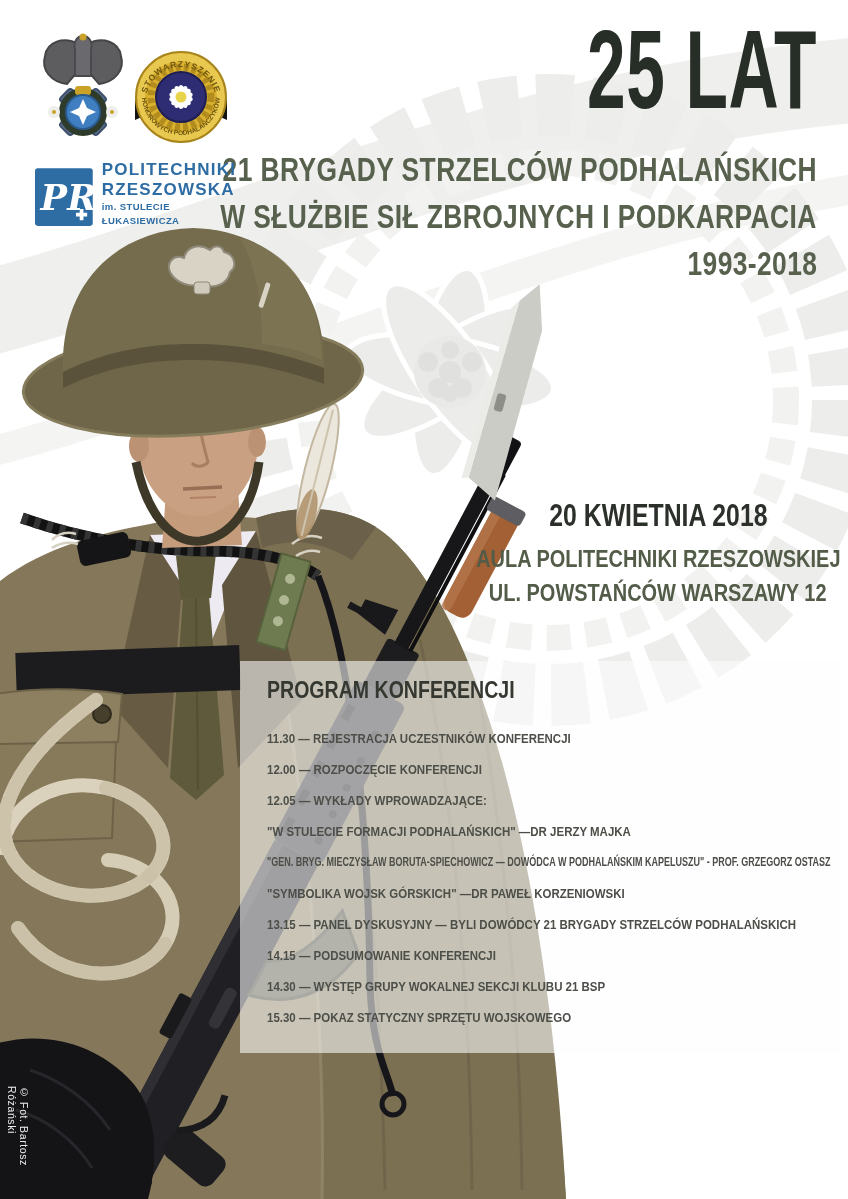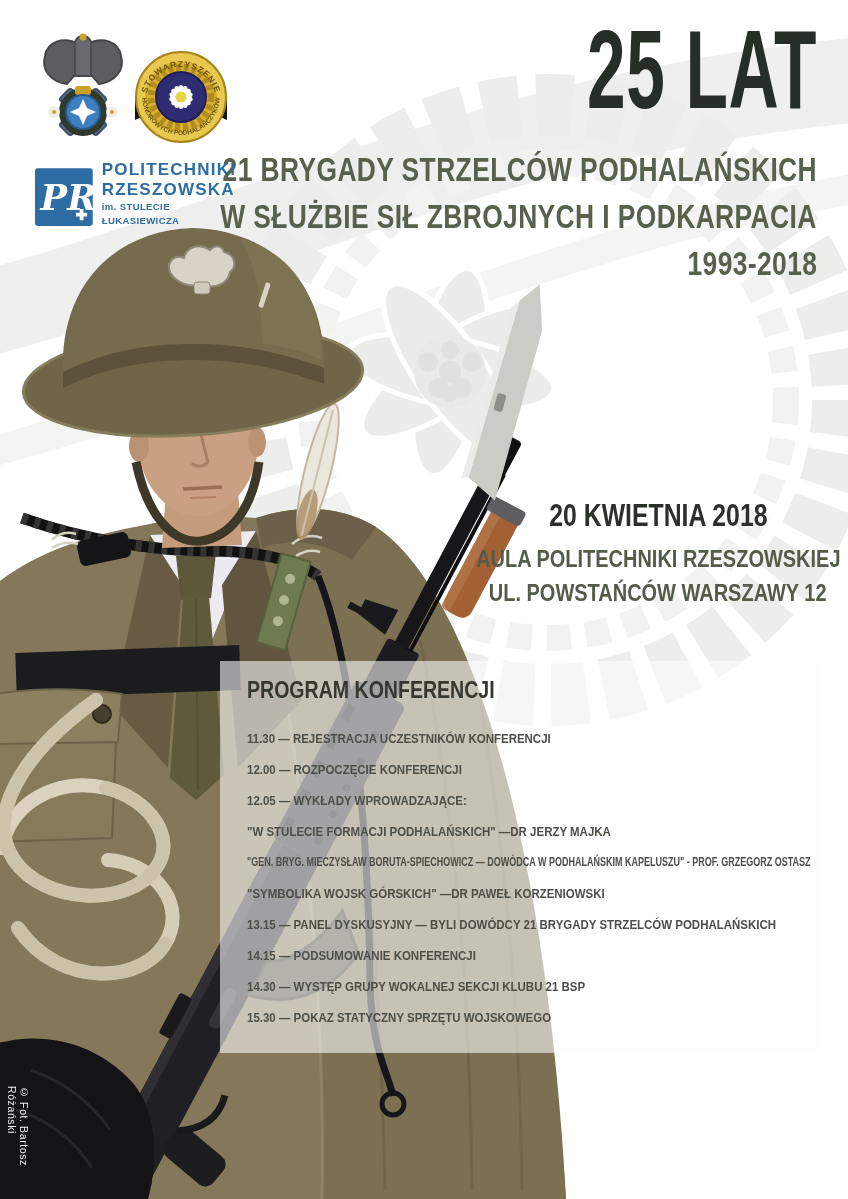--- a/index.html
+++ b/index.html
@@ -24,21 +24,21 @@
   .pr-line{font-weight:bold;color:#2e6da4;font-size:17px;line-height:20px;letter-spacing:1.2px;}
   .pr-line-small{font-weight:bold;color:#2e6da4;font-size:9.5px;line-height:14px;letter-spacing:.4px;}
 
   
   .event-block{position:absolute;left:468px;top:498px;width:380px;z-index:6;display:flex;flex-direction:column;align-items:center;text-align:center;}
   .event-date{font-size:31px;line-height:36px;color:#2b302a;}
   .event-venue{font-size:23.5px;line-height:34px;color:#525c48;}
   .event-gap{height:8px;}
 
   
-  .program-panel{position:absolute;left:220px;top:661px;width:601px;height:392px;background:rgba(253,253,253,.58);z-index:4;box-sizing:border-box;padding:14px 0 0 27px;}
+  .program-panel{position:absolute;left:240px;top:661px;width:601px;height:392px;background:rgba(253,253,253,.58);z-index:4;box-sizing:border-box;padding:14px 0 0 27px;}
   .program-heading{font-size:23px;line-height:30px;color:#343831;margin-bottom:18px;}
   .p-item{font-size:13.5px;line-height:31px;color:#4c4e48;}
   .p-item-long{font-size:12px;}
 
   
   .credit{position:absolute;left:6px;top:1086px;z-index:7;writing-mode:vertical-rl;font-size:10.5px;color:#ededed;letter-spacing:.6px;}
 
   .z0{z-index:0;} .z1{z-index:1;}
 </style>
 </head>

